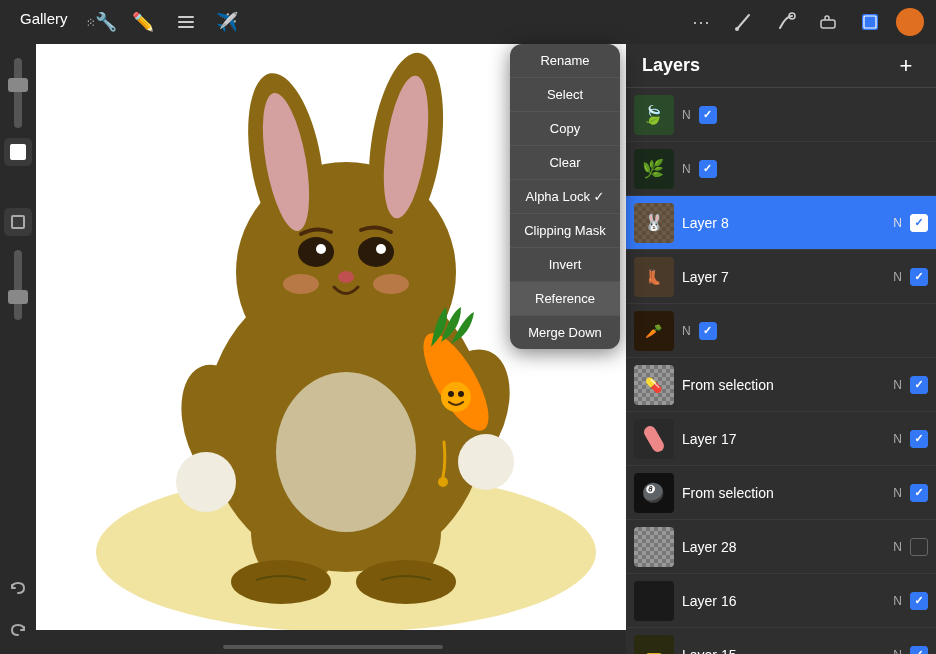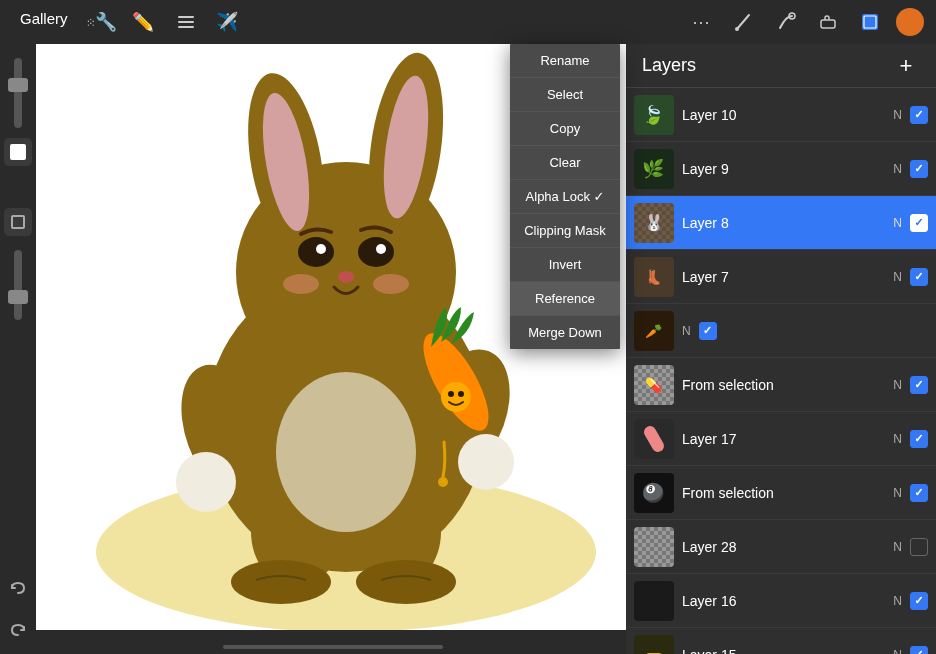--- a/index.html
+++ b/index.html
@@ -137,21 +137,21 @@
       border-radius: 2px;
     }
 
     
     .context-menu {
       position: absolute;
       top: 44px;
       left: 510px;
       width: 110px;
       background: #4a4a4a;
-      border-radius: 1px;
+      border-radius: 12px;
       overflow: hidden;
       z-index: 100;
       box-shadow: 0 4px 20px rgba(0,0,0,0.5);
     }
     .menu-item {
       width: 100%;
       padding: 9px 12px;
       text-align: center;
       font-size: 13px;
       color: #fff;
@@ -179,21 +179,21 @@
     }
     .layers-header {
       height: 44px;
       display: flex; align-items: center; justify-content: space-between;
       padding: 0 16px;
       background: #2f2f2f;
       border-bottom: 1px solid #444;
     }
     .layers-title {
       font-size: 18px;
-      font-weight: 400;
+      font-weight: 700;
       color: #fff;
     }
     .add-layer-btn {
       width: 28px; height: 28px;
       background: none;
       border: none;
       color: #fff;
       font-size: 22px;
       cursor: pointer;
       display: flex; align-items: center; justify-content: center;
@@ -469,30 +469,28 @@
   <div class="layers-header">
     <span class="layers-title">Layers</span>
     <button class="add-layer-btn">+</button>
   </div>
   <div class="layers-list">
 
     <div class="layer-item">
       <div class="layer-thumb thumb-layer10">
         <div class="thumb-icon">🍃</div>
       </div>
-      <span class="layer-name">Layer 10</span>
       <span class="layer-mode">N</span>
       <div class="layer-checkbox checked"></div>
     </div>
 
     <div class="layer-item">
       <div class="layer-thumb thumb-layer9">
         <div class="thumb-icon">🌿</div>
       </div>
-      <span class="layer-name">Layer 9</span>
       <span class="layer-mode">N</span>
       <div class="layer-checkbox checked"></div>
     </div>
 
     <div class="layer-item selected">
       <div class="layer-thumb transparent">
         <div style="width:100%;height:100%;background:rgba(80,50,20,0.6);display:flex;align-items:center;justify-content:center;font-size:16px;">🐰</div>
       </div>
       <span class="layer-name">Layer 8</span>
       <span class="layer-mode">N</span>

